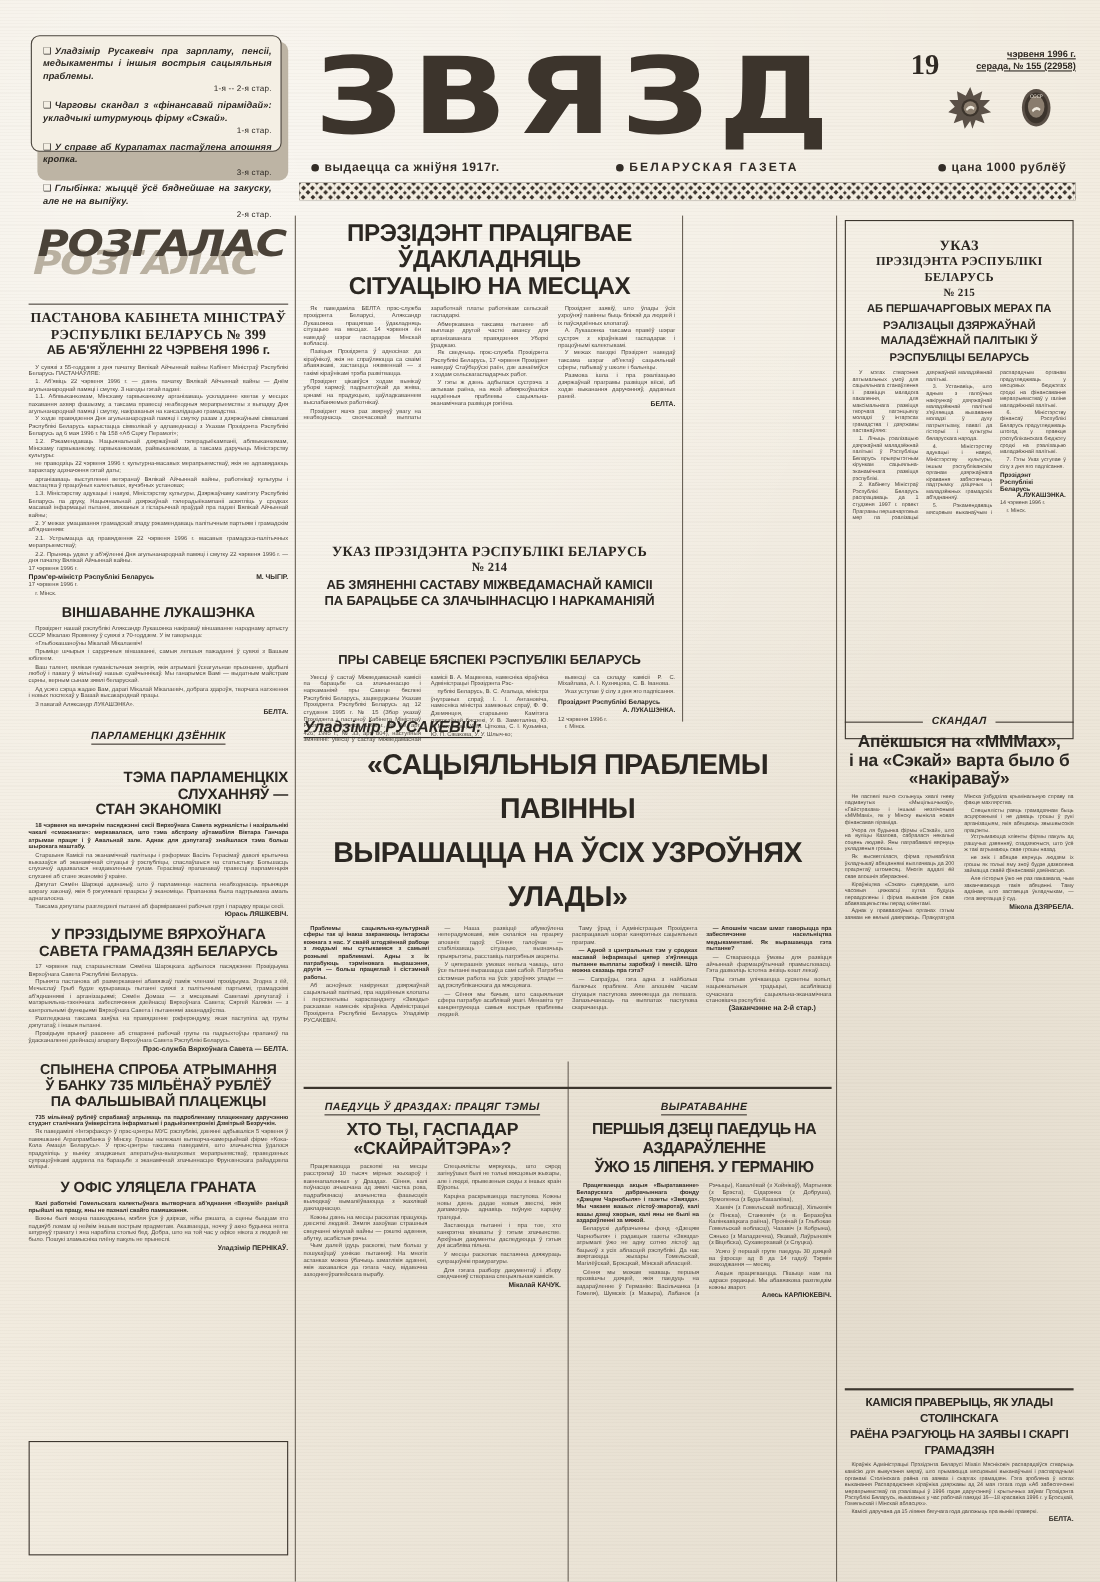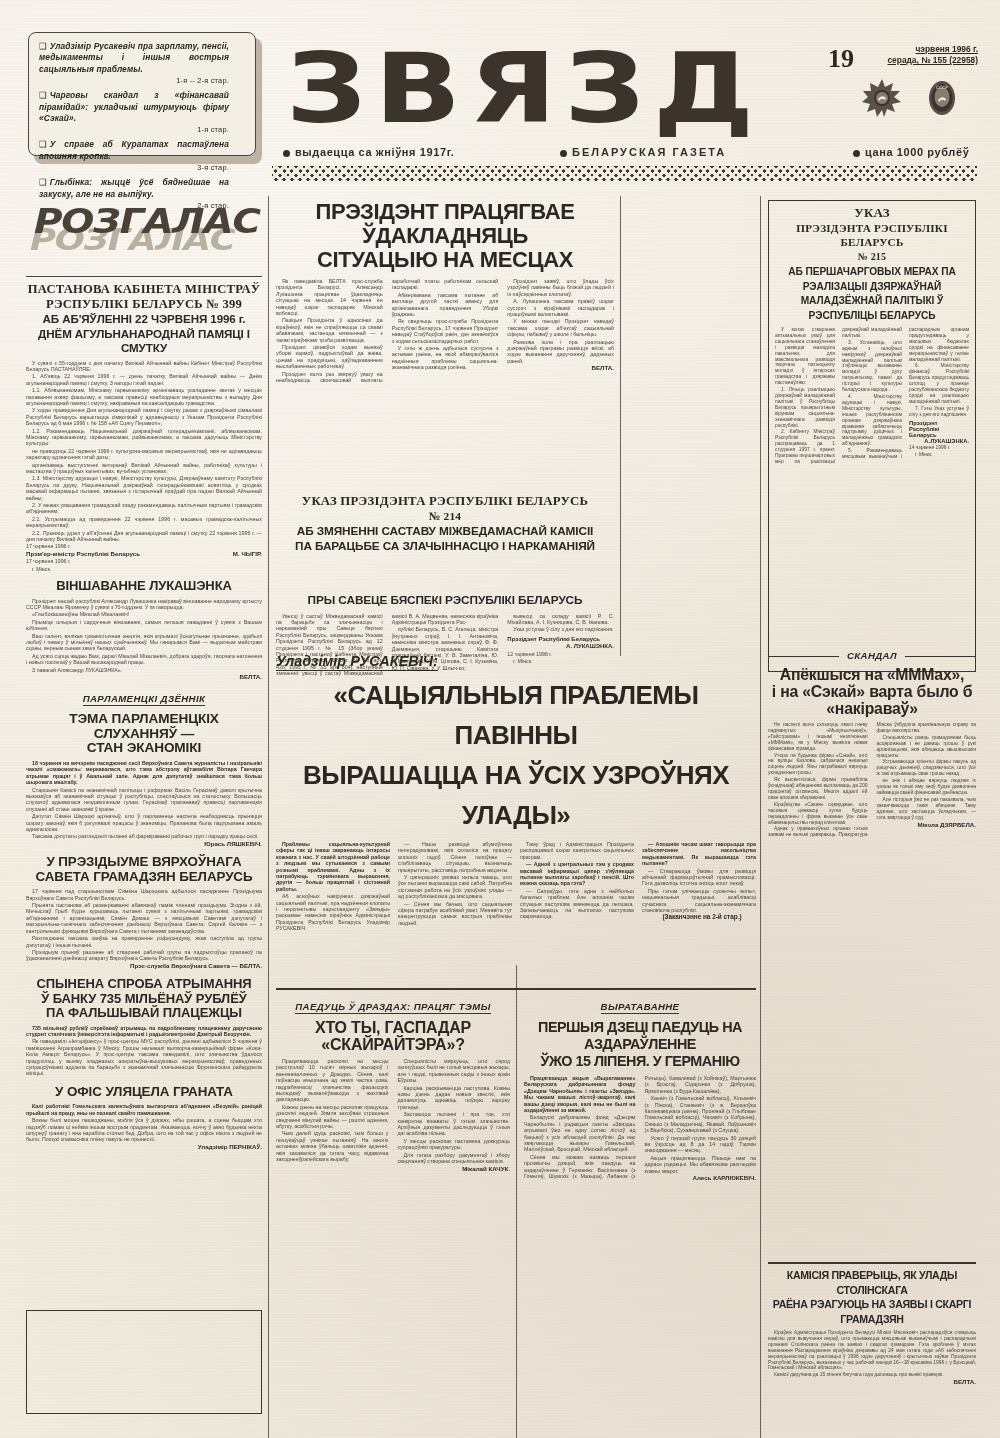--- a/index.html
+++ b/index.html
@@ -17,23 +17,23 @@
     background-image:repeating-linear-gradient(0deg, rgba(120,110,95,.035) 0 1px, rgba(255,255,255,0) 1px 3px);
   }
 
   
   #masthead{position:absolute;left:0;top:0;width:1000px;height:186px;}
   .teaser-shadow{
     position:absolute;left:34px;top:38px;width:228px;height:126px;
     background:#bdb4a4;border-radius:8px;
   }
   .teaser-box{
-    position:absolute;left:28px;top:32px;width:228px;height:124px;
+    position:absolute;left:28px;top:32px;width:228px;height:106px;
     background:#f4efe4;border:1.6px solid #4a443c;border-radius:8px;
-    padding:8px 26px 4px 10px;box-sizing:border-box;
+    padding:8px 8px 4px 10px;box-sizing:border-box;
   }
   .teaser-item{font-size:8.4px;line-height:11.4px;font-weight:bold;font-style:italic;
     text-align:justify;margin-bottom:1px;letter-spacing:.1px;}
   .teaser-item .box-g{font-style:normal;font-weight:normal;font-size:8.5px;margin-right:3px;}
   .teaser-page{font-size:7.4px;font-style:normal;font-weight:normal;text-align:right;
     margin:0 0 5px 0;letter-spacing:.2px;}
   .logo-wrap{position:absolute;left:286px;top:36px;width:470px;height:104px;overflow:hidden;}
   .logo-text{
     font-family:"DejaVu Sans",sans-serif;font-weight:bold;font-size:86px;line-height:104px;
     color:#3c342c;letter-spacing:6px;transform:scale(1.32,1.12);transform-origin:left center;
@@ -181,21 +181,20 @@
     <div style="position:relative;height:80px;">
       <div class="rz-back">РОЗГАЛАС</div>
       <div class="rz-front">РОЗГАЛАС</div>
     </div>
 
     <div class="rule-h" style="position:relative;width:236px;margin-bottom:5px;"></div>
 
     <h2 class="hl-serif">ПАСТАНОВА КАБІНЕТА МІНІСТРАЎ</h2>
     <h2 class="hl-serif">РЭСПУБЛІКІ БЕЛАРУСЬ № 399</h2>
     <h2 class="hl-sans" style="font-size:11.6px;margin-top:1px;">АБ АБ'ЯЎЛЕННІ 22 ЧЭРВЕНЯ 1996 г.</h2>
-    <h2 class="hl-sans" style="font-size:11.6px;">ДНЁМ АГУЛЬНАНАРОДНАЙ ПАМЯЦІ І СМУТКУ</h2>
 
     <div class="body-col" style="margin-top:4px;">
       <p>У сувязі з 55-годдзем з дня пачатку Вялікай Айчыннай вайны Кабінет Міністраў Рэспублікі Беларусь ПАСТАНАЎЛЯЕ:</p>
       <p>1. Аб'явіць 22 чэрвеня 1996 г. — дзень пачатку Вялікай Айчыннай вайны — Днём агульнанароднай памяці і смутку. З нагоды гэтай падзеі:</p>
       <p>1.1. Аблвыканкомам, Мінскаму гарвыканкому арганізаваць ускладанне кветак у месцах пахавання ахвяр фашызму, а таксама правесці неабходныя мерапрыемствы з выпадку Дня агульнанароднай памяці і смутку, накіраваныя на кансалідацыю грамадства.</p>
       <p>У ходзе правядзення Дня агульнанароднай памяці і смутку разам з дзяржаўнымі сімваламі Рэспублікі Беларусь карыстацца сімволікай у адпаведнасці з Указам Прэзідэнта Рэспублікі Беларусь ад 6 мая 1996 г. № 158 «Аб Сцягу Перамогі»;</p>
       <p>1.2. Рэкамендаваць Нацыянальнай дзяржаўнай тэлерадыёкампаніі, аблвыканкомам, Мінскаму гарвыканкому, гарвыканкомам, райвыканкомам, а таксама даручыць Міністэрству культуры:</p>
       <p>не праводзіць 22 чэрвеня 1996 г. культурна-масавых мерапрыемстваў, якія не адпавядаюць характару адзначэння гэтай даты;</p>
       <p>арганізаваць выступленні ветэранаў Вялікай Айчыннай вайны, работнікаў культуры і мастацтва ў працоўных калектывах, вучэбных установах;</p>
       <p>1.3. Міністэрству адукацыі і навукі, Міністэрству культуры, Дзяржаўнаму камітэту Рэспублікі Беларусь па друку, Нацыянальнай дзяржаўнай тэлерадыёкампаніі асвятліць у сродках масавай інфармацыі пытанні, звязаныя з гістарычнай праўдай пра падзеі Вялікай Айчыннай вайны;</p>
@@ -218,21 +217,21 @@
       <p>Прыміце шчырыя і сардэчныя віншаванні, самыя лепшыя пажаданні ў сувязі з Вашым юбілеем.</p>
       <p>Ваш талент, вялікая гуманістычная энергія, якія атрымалі ўсеагульнае прызнанне, здабылі любоў і павагу ў мільёнаў нашых суайчыннікаў. Мы ганарымся Вамі — выдатным майстрам сцэны, верным сынам зямлі беларускай.</p>
       <p>Ад усяго сэрца жадаю Вам, дарагі Мікалай Мікалаевіч, добрага здароўя, творчага натхнення і новых поспехаў у Вашай высакароднай працы.</p>
       <p>З павагай Аляксандр ЛУКАШЭНКА».</p>
       <p class="sig">БЕЛТА.</p>
     </div>
 
     <div class="kicker-wrap" style="margin-top:8px;">
       <span class="kicker">ПАРЛАМЕНЦКІ ДЗЁННІК</span>
     </div>
-    <h2 class="hl-sans" style="font-size:13.6px;margin-top:6px;">ТЭМА ПАРЛАМЕНЦКІХ СЛУХАННЯЎ —</h2>
+    <h2 class="hl-sans" style="font-size:13.6px;margin-top:23px;text-align:right;">ТЭМА ПАРЛАМЕНЦКІХ СЛУХАННЯЎ —</h2>
     <h2 class="hl-sans" style="font-size:13.6px;">СТАН ЭКАНОМІКІ</h2>
     <div class="body-col" style="margin-top:4px;">
       <p style="font-weight:bold;color:#332d27;">18 чэрвеня на вячэрнім пасяджэнні сесіі Вярхоўнага Савета журналісты і назіральнікі чакалі «смажанага»: меркавалася, што тэма абстрэлу аўтамабіля Віктара Ганчара атрымае працяг і ў Авальнай зале. Аднак для дэпутатаў знайшлася тэма больш шырокага маштабу.</p>
       <p>Старшыня Камісіі па эканамічнай палітыцы і рэформах Васіль Герасімаў даволі крытычна выказаўся аб эканамічнай сітуацыі ў рэспубліцы, спаслаўшыся на статыстыку. Большасць слухачоў адазвалася нездаволеным гулам. Герасімаў прапанаваў правесці парламенцкія слуханні аб стане эканомікі ў краіне.</p>
       <p>Дэпутат Сямён Шарэцкі адзначыў, што ў парламенце наспела неабходнасць прыняцця шэрагу законаў, якія б рэгулявалі працэсы ў эканоміцы. Прапанова была падтрымана амаль аднагалосна.</p>
       <p>Таксама дэпутаты разгледзелі пытанні аб фарміраванні рабочых груп і парадку працы сесіі.</p>
       <p class="sig">Юрась ЛЯШКЕВІЧ.</p>
     </div>
 
     <h2 class="hl-sans" style="font-size:13.4px;margin-top:8px;">У ПРЭЗІДЫУМЕ ВЯРХОЎНАГА</h2>
@@ -291,21 +290,21 @@
       <p>публікі Беларусь, В. С. Агальца, міністра ўнутраных спраў, І. І. Антановіча, намесніка міністра замежных спраў, Ф. Ф. Дземянцея, старшыню Камітэта дзяржаўнай бяспекі, У. В. Заметаліна, Ю. У. Малумава, У. М. Ціткова, С. І. Кузьміна, Ю. П. Сівакова, У. У. Шлыч-ко;</p>
       <p>вывесці са складу камісіі Р. С. Міхайлава, А. І. Кузняцова, С. В. Іванова.</p>
       <p>Указ уступае ў сілу з дня яго падпісання.</p>
       <p style="text-indent:0;font-weight:bold;font-size:6px;color:#2e2a24;margin-top:3px;">Прэзідэнт Рэспублікі Беларусь</p>
       <p style="text-indent:0;font-weight:bold;font-size:6px;color:#2e2a24;text-align:right;">А. ЛУКАШЭНКА.</p>
       <p style="text-indent:0;">12 чэрвеня 1996 г.</p>
       <p style="text-indent:6px;">г. Мінск.</p>
     </div>
   </div>
 
-  <div class="box-frame" style="left:768px;top:200px;width:208px;height:472px;padding:5px 6px;">
+  <div class="box-frame" style="left:768px;top:200px;width:208px;height:472px;padding:15px 6px;">
     <h2 class="hl-serif" style="font-size:13px;">УКАЗ</h2>
     <h2 class="hl-serif" style="font-size:11.2px;">ПРЭЗІДЭНТА РЭСПУБЛІКІ БЕЛАРУСЬ</h2>
     <h2 class="hl-serif" style="font-size:10px;">№ 215</h2>
     <h2 class="hl-sans" style="font-size:10.2px;margin-top:1px;">АБ ПЕРШАЧАРГОВЫХ МЕРАХ ПА РЭАЛІЗАЦЫІ ДЗЯРЖАЎНАЙ</h2>
     <h2 class="hl-sans" style="font-size:10.2px;">МАЛАДЗЁЖНАЙ ПАЛІТЫКІ Ў РЭСПУБЛІЦЫ БЕЛАРУСЬ</h2>
     <div class="body-col sm cols3" style="margin-top:4px;column-gap:7px;">
       <p>У мэтах стварэння аптымальных умоў для сацыяльнага станаўлення і развіцця маладога пакалення, для максімальнага развіцця творчага патэнцыялу моладзі ў інтарэсах грамадства і дзяржавы пастанаўляю:</p>
       <p>1. Лічыць рэалізацыю дзяржаўнай маладзёжнай палітыкі ў Рэспубліцы Беларусь прыярытэтным кірункам сацыяльна-эканамічнага развіцця рэспублікі.</p>
       <p>2. Кабінету Міністраў Рэспублікі Беларусь распрацаваць да 1 студзеня 1997 г. праект Праграмы першачарговых мер па рэалізацыі дзяржаўнай маладзёжнай палітыкі.</p>
       <p>3. Устанавіць, што адным з галоўных накірункаў дзяржаўнай маладзёжнай палітыкі з'яўляецца выхаванне моладзі ў духу патрыятызму, павагі да гісторыі і культуры беларускага народа.</p>

